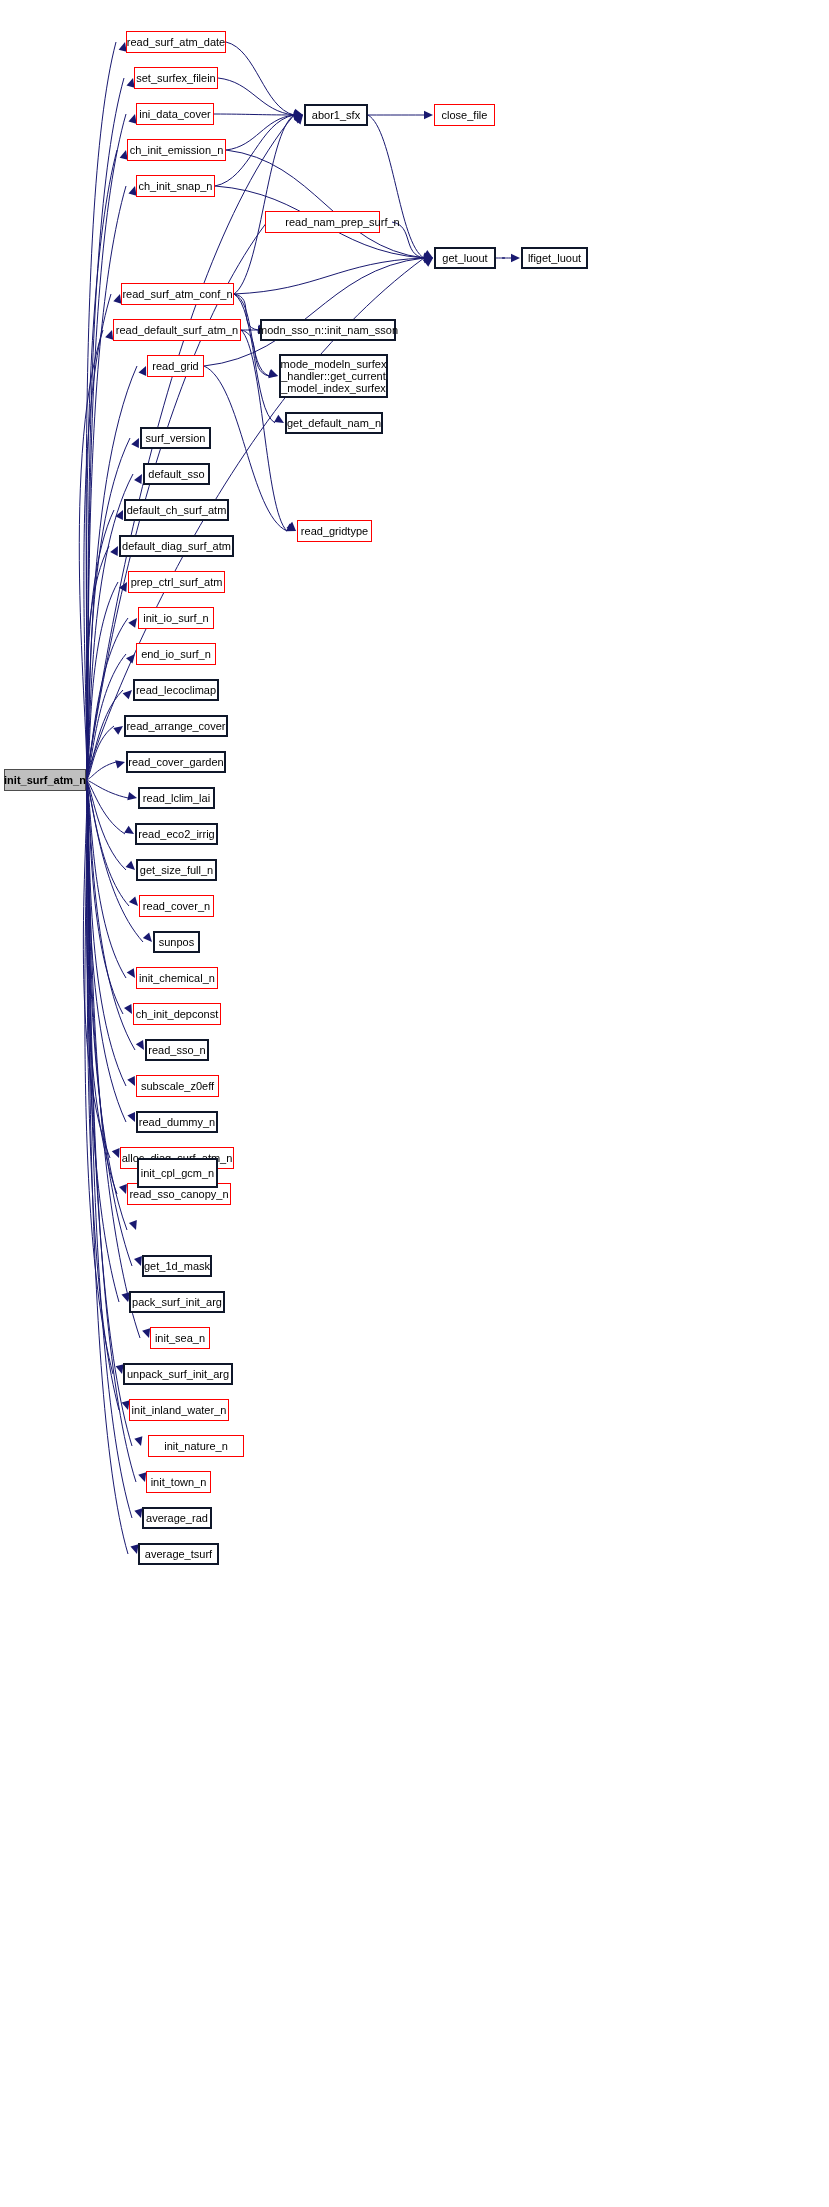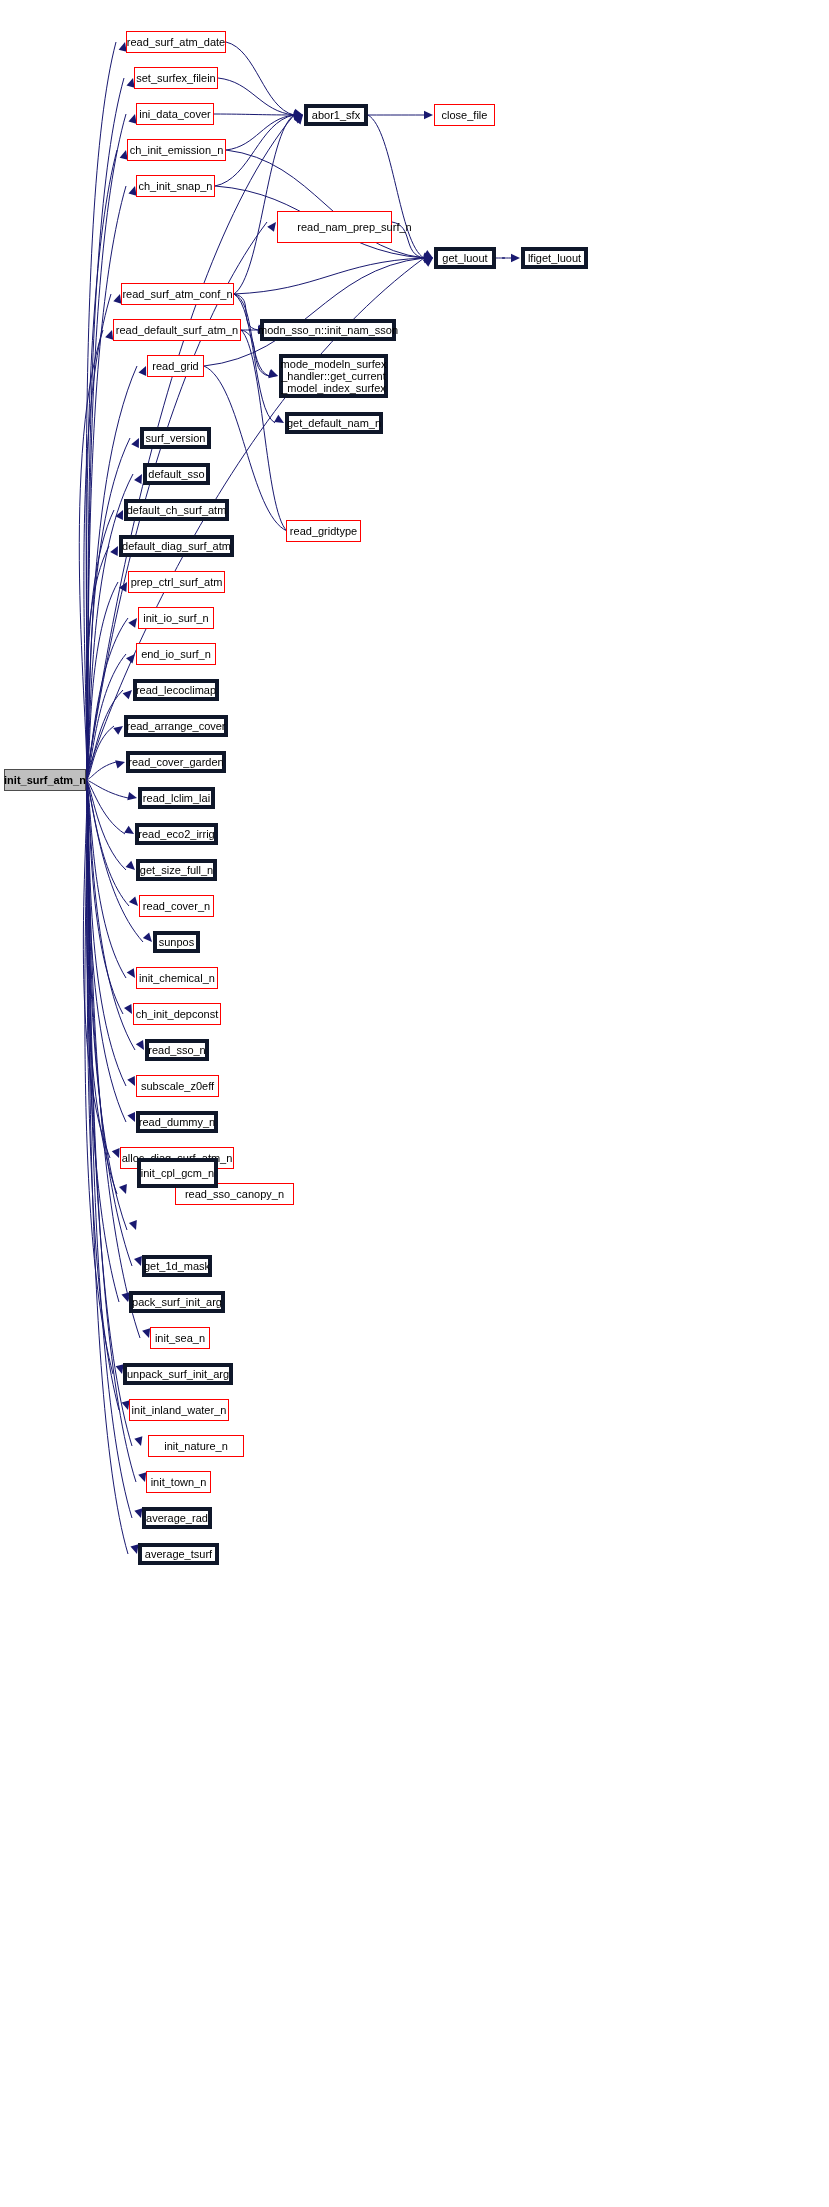--- a/index.html
+++ b/index.html
@@ -3,21 +3,21 @@
 <meta charset="utf-8">
 <style>
   html,body{margin:0;padding:0;background:#ffffff;}
   body{font-family:"Liberation Sans",sans-serif;}
   #canvas{position:relative;width:829px;height:2207px;background:#ffffff;overflow:hidden;}
   svg.edges{position:absolute;left:0;top:0;width:829px;height:2207px;}
   .node{position:absolute;box-sizing:border-box;display:flex;align-items:center;justify-content:center;
         background:#ffffff;font-size:11px;line-height:12px;color:#000000;text-align:center;
         font-family:"Liberation Sans",sans-serif;white-space:pre;}
   .node.red{border:1px solid #ff0000;}
-  .node.grey{border:4px solid #0f172a;}
+  .node.grey{border:2px solid #0f172a;}
   .node.root{border:1px solid #4d4d4d;background:#bfbfbf;font-weight:bold;}
   .edge{fill:none;stroke:#191970;stroke-width:1;}
   .ahead{fill:#191970;stroke:none;}
 </style>
 </head>
 <body>
 
 <div id="canvas">
   <svg class="edges" viewBox="0 0 829 2207">
     <g id="edge-group">
@@ -151,34 +151,34 @@
         <polygon points="276,222 273.9229600536769,231.7121524422436 267.22222246925537,226.64657095294527" class="ahead"></polygon>
       </g>
   </svg>
   <div id="node-layer">
       <div class="node root" style="left: 4px; top: 769px; width: 82px; height: 22px;"><span>init_surf_atm_n</span></div>
       <div class="node red" style="left: 126px; top: 31px; width: 100px; height: 22px;"><span>read_surf_atm_date</span></div>
       <div class="node red" style="left: 134px; top: 67px; width: 84px; height: 22px;"><span>set_surfex_filein</span></div>
       <div class="node red" style="left: 136px; top: 103px; width: 78px; height: 22px;"><span>ini_data_cover</span></div>
       <div class="node red" style="left: 127px; top: 139px; width: 99px; height: 22px;"><span>ch_init_emission_n</span></div>
       <div class="node red" style="left: 136px; top: 175px; width: 79px; height: 22px;"><span>ch_init_snap_n</span></div>
-      <div class="node red" style="left: 277px; top: 211px; width: 115px; height: 32px; padding-left: 40px;"><span>read_nam_prep_surf_n</span></div>
+      <div class="node red" style="left: 265px; top: 211px; width: 115px; height: 22px; padding-left: 40px;"><span>read_nam_prep_surf_n</span></div>
       <div class="node grey" style="left: 304px; top: 104px; width: 64px; height: 22px;"><span>abor1_sfx</span></div>
       <div class="node red" style="left: 434px; top: 104px; width: 61px; height: 22px;"><span>close_file</span></div>
       <div class="node grey" style="left: 434px; top: 247px; width: 62px; height: 22px;"><span>get_luout</span></div>
       <div class="node grey" style="left: 521px; top: 247px; width: 67px; height: 22px;"><span>lfiget_luout</span></div>
       <div class="node red" style="left: 121px; top: 283px; width: 113px; height: 22px;"><span>read_surf_atm_conf_n</span></div>
       <div class="node red" style="left: 113px; top: 319px; width: 128px; height: 22px;"><span>read_default_surf_atm_n</span></div>
       <div class="node red" style="left: 147px; top: 355px; width: 57px; height: 22px;"><span>read_grid</span></div>
       <div class="node grey" style="left: 260px; top: 319px; width: 136px; height: 22px;"><span>modn_sso_n::init_nam_sson</span></div>
       <div class="node grey" style="left: 279px; top: 354px; width: 109px; height: 44px;"><span>mode_modeln_surfex
 _handler::get_current
 _model_index_surfex</span></div>
       <div class="node grey" style="left: 285px; top: 412px; width: 98px; height: 22px;"><span>get_default_nam_n</span></div>
-      <div class="node red" style="left: 286px; top: 520px; width: 75px; height: 22px; align-items: center;"><span>read_gridtype</span></div>
+      <div class="node red" style="left: 297px; top: 520px; width: 75px; height: 22px; align-items: center;"><span>read_gridtype</span></div>
       <div class="node grey" style="left: 140px; top: 427px; width: 71px; height: 22px;"><span>surf_version</span></div>
       <div class="node grey" style="left: 143px; top: 463px; width: 67px; height: 22px;"><span>default_sso</span></div>
       <div class="node grey" style="left: 124px; top: 499px; width: 105px; height: 22px;"><span>default_ch_surf_atm</span></div>
       <div class="node grey" style="left: 119px; top: 535px; width: 115px; height: 22px;"><span>default_diag_surf_atm</span></div>
       <div class="node red" style="left: 128px; top: 571px; width: 97px; height: 22px;"><span>prep_ctrl_surf_atm</span></div>
       <div class="node red" style="left: 138px; top: 607px; width: 76px; height: 22px;"><span>init_io_surf_n</span></div>
       <div class="node red" style="left: 136px; top: 643px; width: 80px; height: 22px;"><span>end_io_surf_n</span></div>
       <div class="node grey" style="left: 133px; top: 679px; width: 86px; height: 22px;"><span>read_lecoclimap</span></div>
       <div class="node grey" style="left: 124px; top: 715px; width: 104px; height: 22px;"><span>read_arrange_cover</span></div>
       <div class="node grey" style="left: 126px; top: 751px; width: 100px; height: 22px;"><span>read_cover_garden</span></div>
@@ -186,21 +186,21 @@
       <div class="node grey" style="left: 135px; top: 823px; width: 83px; height: 22px;"><span>read_eco2_irrig</span></div>
       <div class="node grey" style="left: 136px; top: 859px; width: 81px; height: 22px;"><span>get_size_full_n</span></div>
       <div class="node red" style="left: 139px; top: 895px; width: 75px; height: 22px;"><span>read_cover_n</span></div>
       <div class="node grey" style="left: 153px; top: 931px; width: 47px; height: 22px;"><span>sunpos</span></div>
       <div class="node red" style="left: 136px; top: 967px; width: 82px; height: 22px;"><span>init_chemical_n</span></div>
       <div class="node red" style="left: 133px; top: 1003px; width: 88px; height: 22px;"><span>ch_init_depconst</span></div>
       <div class="node grey" style="left: 145px; top: 1039px; width: 64px; height: 22px;"><span>read_sso_n</span></div>
       <div class="node red" style="left: 136px; top: 1075px; width: 83px; height: 22px;"><span>subscale_z0eff</span></div>
       <div class="node grey" style="left: 136px; top: 1111px; width: 82px; height: 22px;"><span>read_dummy_n</span></div>
       <div class="node red" style="left: 120px; top: 1147px; width: 114px; height: 22px;"><span>alloc_diag_surf_atm_n</span></div>
-      <div class="node red" style="left: 127px; top: 1183px; width: 119px; height: 22px; margin-left: 48px;"><span>read_sso_canopy_n</span></div>
+      <div class="node red" style="left: 127px; top: 1183px; width: 104px; height: 22px;"><span>read_sso_canopy_n</span></div>
       <div class="node grey" style="left: 137px; top: 1158px; width: 81px; height: 30px;"><span>init_cpl_gcm_n</span></div>
       <div class="node grey" style="left: 142px; top: 1255px; width: 70px; height: 22px;"><span>get_1d_mask</span></div>
       <div class="node grey" style="left: 129px; top: 1291px; width: 96px; height: 22px;"><span>pack_surf_init_arg</span></div>
       <div class="node red" style="left: 150px; top: 1327px; width: 60px; height: 22px;"><span>init_sea_n</span></div>
       <div class="node grey" style="left: 123px; top: 1363px; width: 110px; height: 22px;"><span>unpack_surf_init_arg</span></div>
       <div class="node red" style="left: 129px; top: 1399px; width: 100px; height: 22px;"><span>init_inland_water_n</span></div>
       <div class="node red" style="left: 148px; top: 1435px; width: 96px; height: 22px;"><span>init_nature_n</span></div>
       <div class="node red" style="left: 146px; top: 1471px; width: 65px; height: 22px;"><span>init_town_n</span></div>
       <div class="node grey" style="left: 142px; top: 1507px; width: 70px; height: 22px;"><span>average_rad</span></div>
       <div class="node grey" style="left: 138px; top: 1543px; width: 81px; height: 22px;"><span>average_tsurf</span></div>

